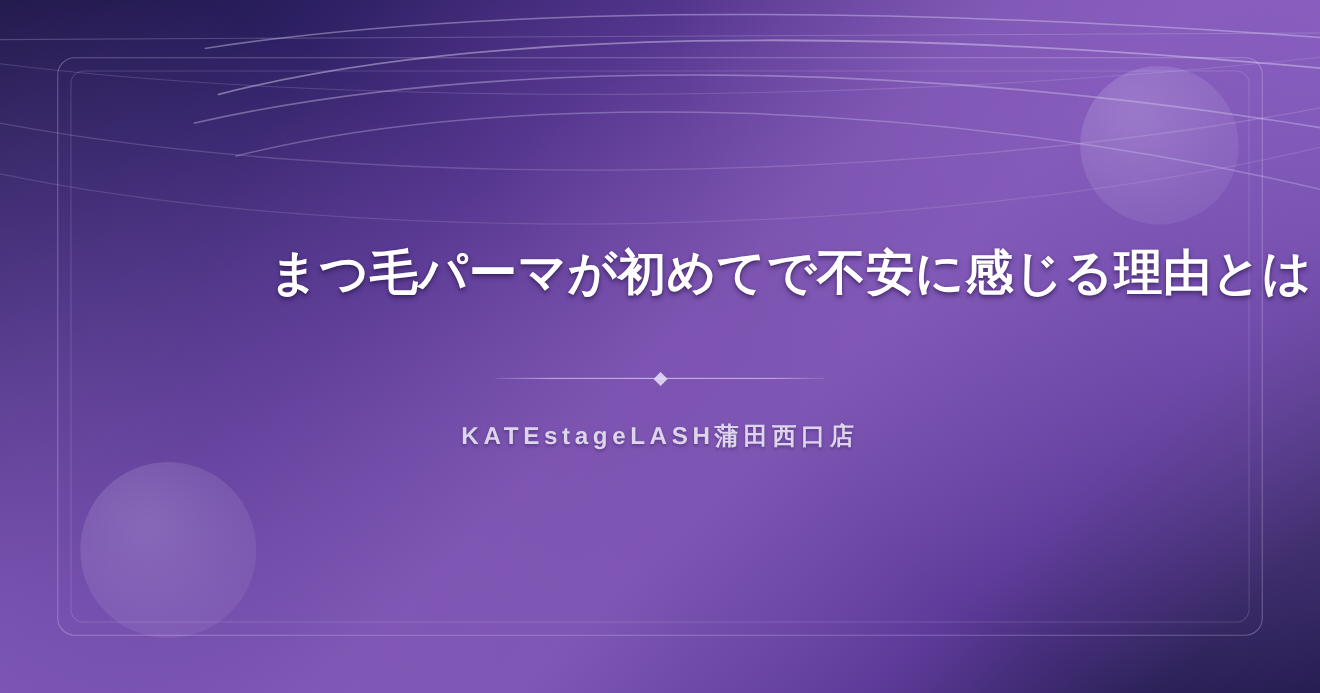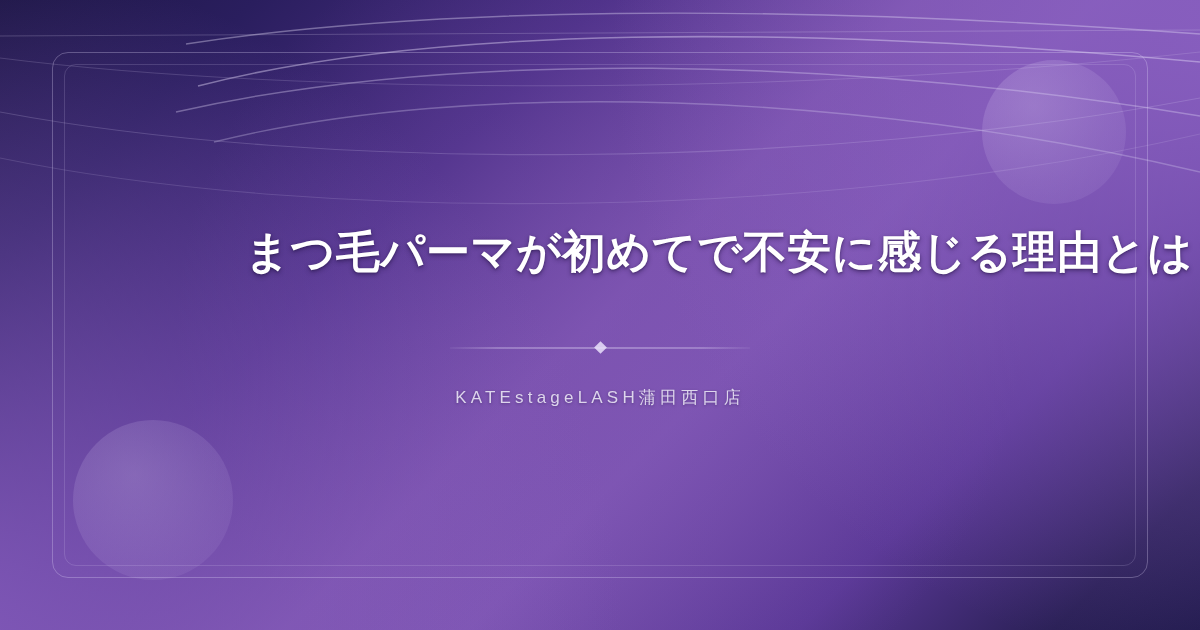--- a/index.html
+++ b/index.html
@@ -137,22 +137,22 @@
   .divider-diamond {
     position:relative;
     width:9px; height:9px;
     transform:rotate(45deg);
     background:rgba(233,225,250,.85);
   }
 
   .subtitle {
     margin-top:30px;
     color:#ddd5ec;
-    font-size:17px;
-    font-weight:400;
+    font-size:22px;
+    font-weight:700;
     letter-spacing:4.2px;
     text-align:center;
     text-shadow:0 1px 3px rgba(28,14,58,.35);
   }
 </style>
 </head>
 <body>
 
 <div id="og-card">
 

